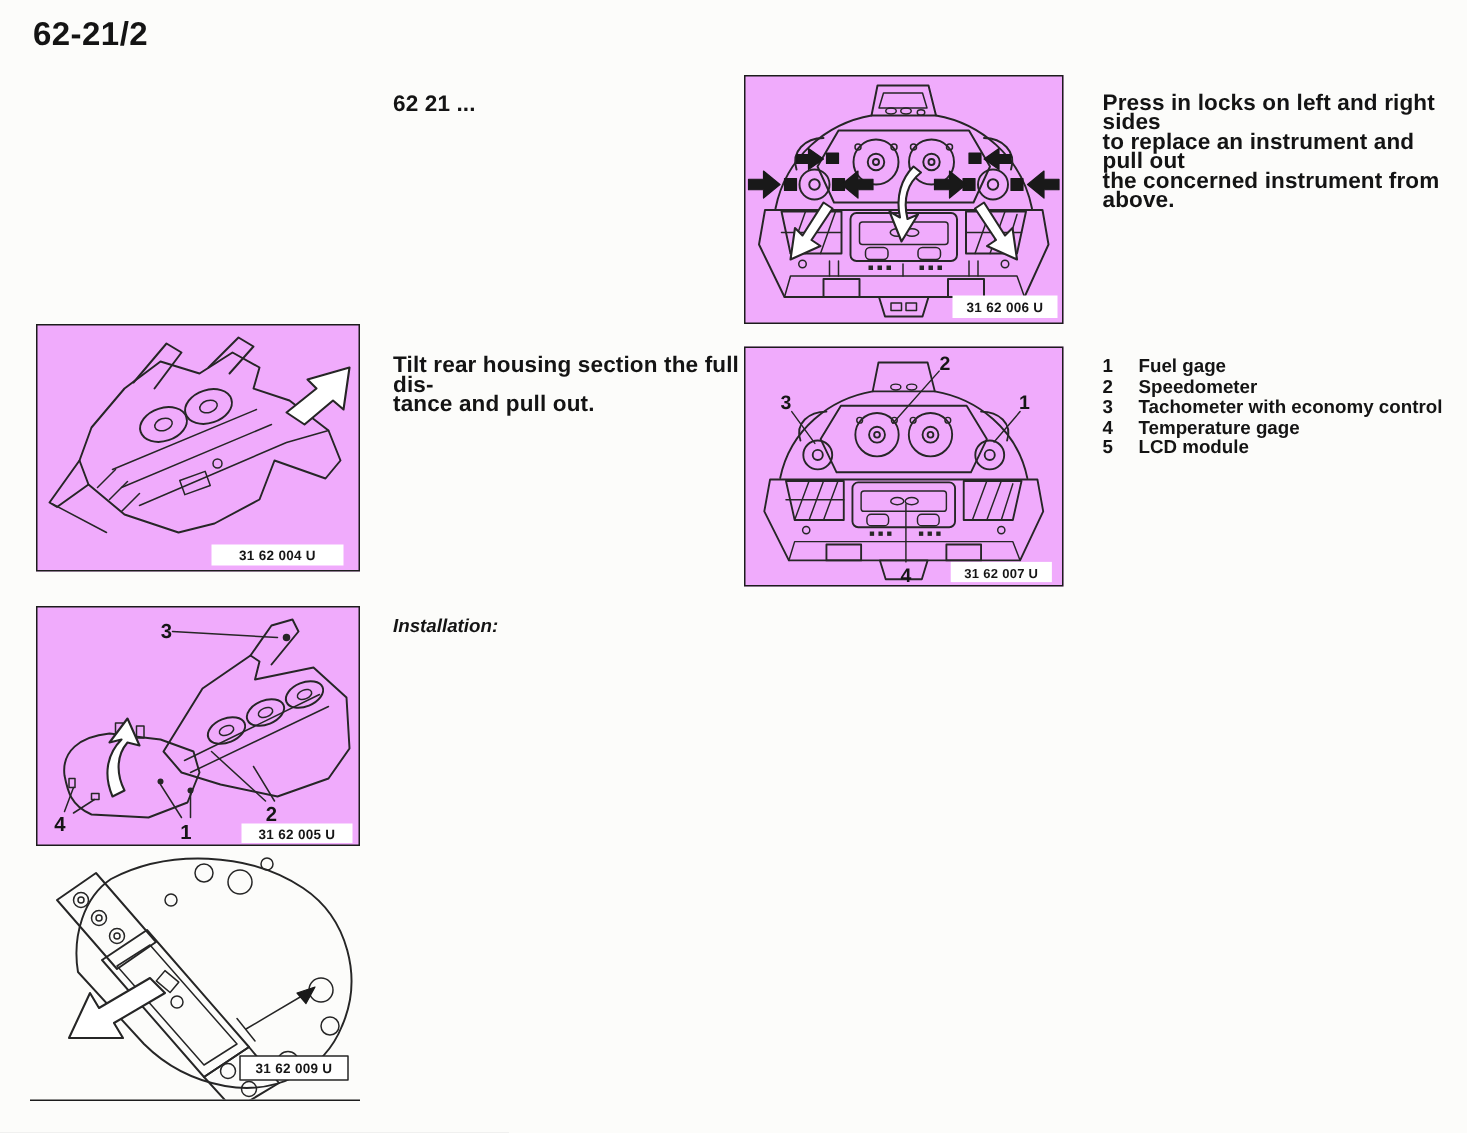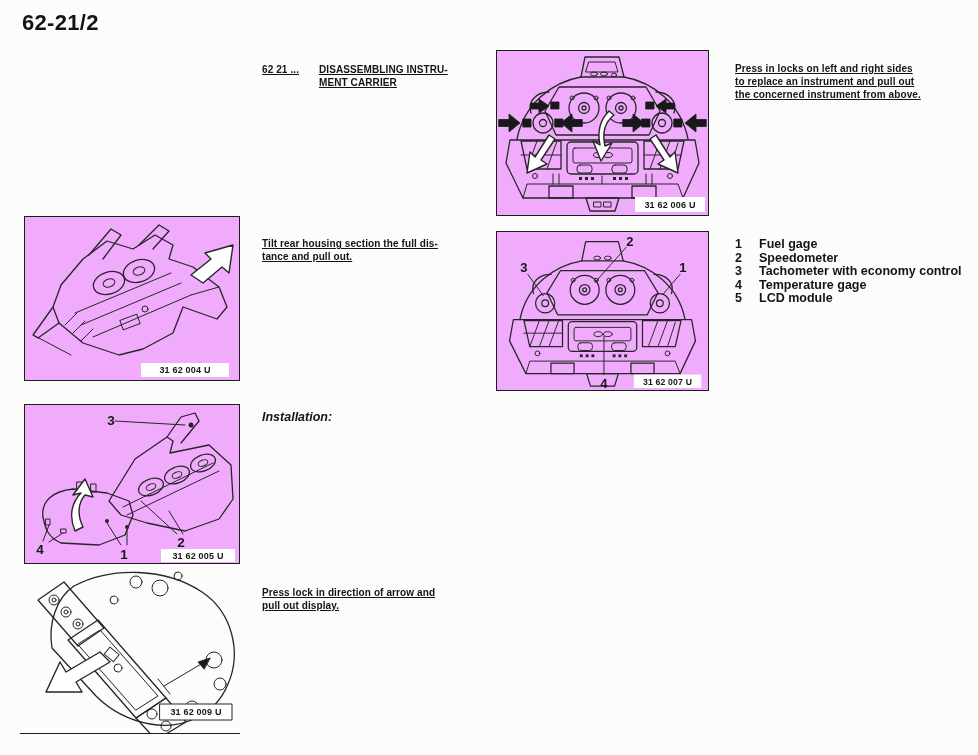--- a/index.html
+++ b/index.html
@@ -1,20 +1,20 @@
 <!DOCTYPE html>
 <html><head>
 <meta charset="utf-8">
 <style>
   html,body{margin:0;padding:0;background:#e8e8e6;}
   #page{position:relative;width:978px;height:755px;background:#fcfcfa;overflow:hidden;
         font-family:"Liberation Sans",sans-serif;color:#141414;}
   .abs{position:absolute;}
   .hdr{font-size:22px;font-weight:bold;letter-spacing:.3px;}
-  .txt{font-size:10px;font-weight:bold;line-height:13px;letter-spacing:.1px;text-decoration:underline;}
+  .txt{font-size:15px;font-weight:bold;line-height:13px;letter-spacing:.1px;}
   .pre{white-space:pre-line;}
   .prochead{display:flex;gap:0;}
   .code{width:57px;flex:0 0 57px;}
   .fig{position:absolute;border:1.6px solid #1c1c1c;background:#f0abfc;}
   .fig svg{display:block;width:100%;height:100%;}
   .fig-noborder{position:absolute;background:transparent;border:none;border-bottom:1.6px solid #1c1c1c;}
   .fig-noborder svg{display:block;width:100%;height:100%;}
   .legend{font-size:12.5px;font-weight:bold;line-height:13.5px;}
   .lrow{display:flex;}
   .lnum{width:24px;flex:0 0 24px;}
@@ -33,22 +33,20 @@
 </style>
 </head>
 <body>
 
 <div id="page">
 
   <div class="abs hdr" style="left:22px;top:10px;">62-21/2</div>
 
   <div class="abs txt prochead" style="left:262px;top:63px;width:225px;">
     <span class="code">62 21 ...</span>
-    <span class="pre">DISASSEMBLING INSTRU-
-MENT CARRIER</span>
   </div>
 
 
   <div class="abs txt pre" style="left:735px;top:62px;width:238px;">Press in locks on left and right sides
 to replace an instrument and pull out
 the concerned instrument from above.</div>
 
   <div class="fig" style="left:496px;top:50px;width:211px;height:164px;">
     <svg viewBox="0 0 211 164">
       <g>
@@ -315,16 +313,14 @@
       <g>
         <path d="M144,118 L188,92" class="thin"></path>
         <polygon points="190,90 178,94 184,101" class="solid"></polygon>
         <path d="M138,111 L150,126" class="thin"></path>
       </g>
       <rect x="140" y="136" width="72" height="16" class="lblbox"></rect>
       <text x="176" y="147" class="flabel">31 62 009 U</text>
     </svg>
   </div>
 
-  <div class="abs txt pre" style="left:262px;top:586px;width:232px;">Press lock in direction of arrow and
-pull out display.</div>
 
 </div>
 
 </body></html>

